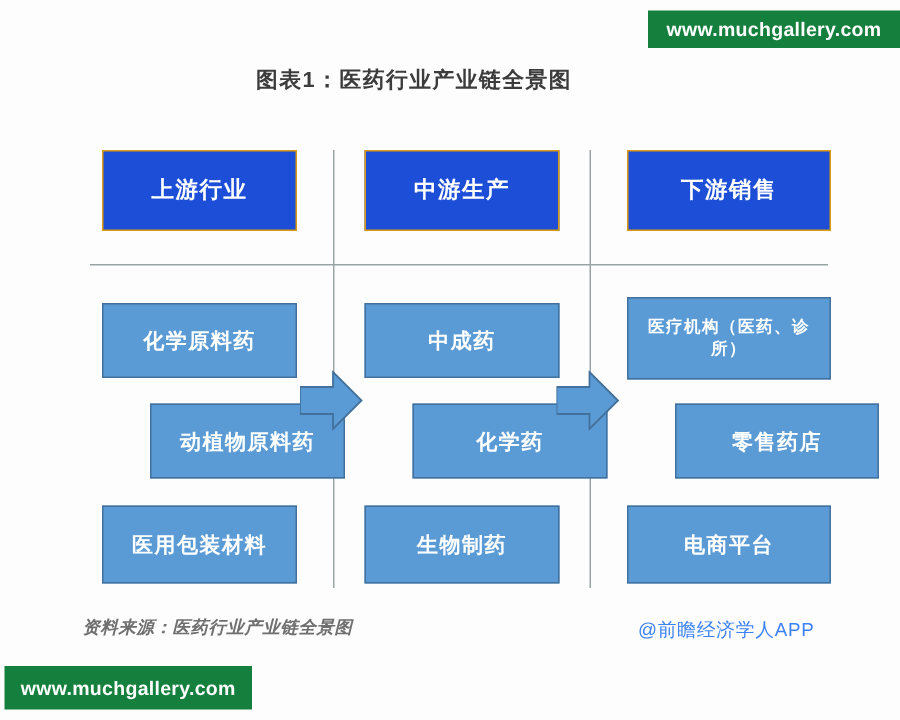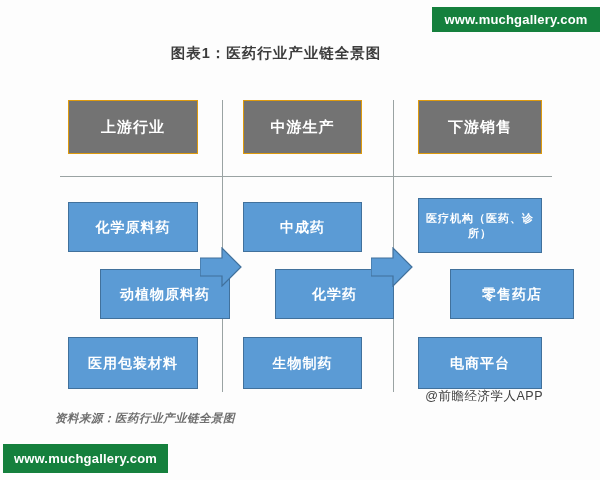--- a/index.html
+++ b/index.html
@@ -22,42 +22,42 @@
   .diagram{position:absolute;top:0;left:0;width:600px;height:480px;}
   .vline{position:absolute;top:100px;height:292px;width:1px;background:#9aa3a3;}
   .vline.v1{left:222px;} .vline.v2{left:393px;}
   .hline{position:absolute;top:176px;left:60px;width:492px;height:1px;background:#9aa3a3;}
   .box{
     position:absolute;display:flex;align-items:center;justify-content:center;
     text-align:center;color:#fff;font-weight:bold;box-sizing:border-box;
     letter-spacing:1px;line-height:1.35;
   }
   .hdr{
-    background:#737373;border:1.5px solid #dd9a0e;
+    background:#1d4ed8;border:1.5px solid #dd9a0e;
     top:100px;height:54px;font-size:15px;
   }
   .blue{
     background:#5b9bd5;border:1.5px solid #41719c;font-size:14px;padding:2px 6px;
   }
   .c1{left:68px;width:130px;}
-  .c2{left:243px;width:119px;text-align:right;}
-  .c3{left:418px;width:124px;}
+  .c2{left:243px;width:130px;text-align:right;}
+  .c3{left:418px;width:136px;}
   .r1{top:202px;height:50px;}
   .r1-tall{top:198px;height:55px;font-size:11px;}
   .r2{top:269px;height:50px;margin-left:32px;}
   .r3{top:337px;height:52px;}
   .arrow{position:absolute;top:247px;width:42px;height:40px;}
   .arrow.a1{left:200px;} .arrow.a2{left:371px;}
   .source-note{
     position:absolute;top:411px;left:55px;
     font-size:11.5px;font-style:italic;font-weight:bold;color:#6f6f6f;letter-spacing:.5px;
   }
   .credit{
-    position:absolute;top:388px;right:57px;
-    font-size:12.5px;color:#404040;letter-spacing:.5px;
+    position:absolute;top:412px;right:57px;
+    font-size:12.5px;color:#3b82f6;letter-spacing:.5px;
   }
 </style>
 </head>
 <body>
 
 <div class="wm-bar wm-top">
   <span>www.muchgallery.com</span>
 </div>
 
 <div class="chart-title">图表1：医药行业产业链全景图</div>

